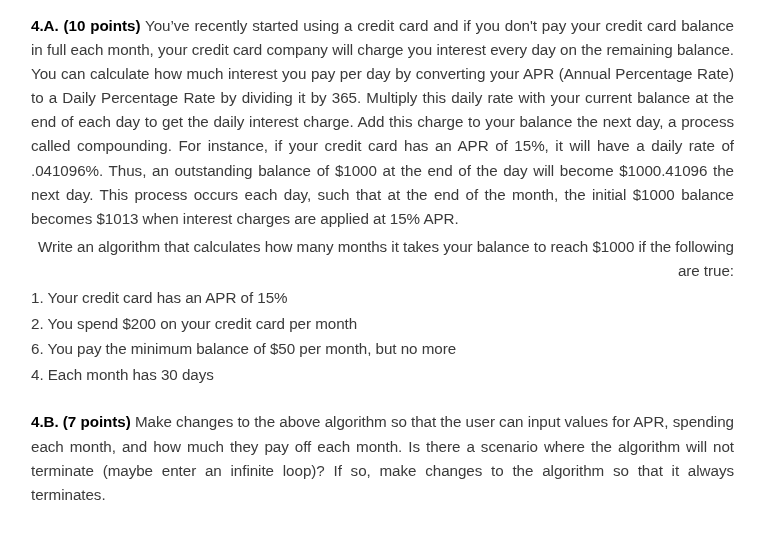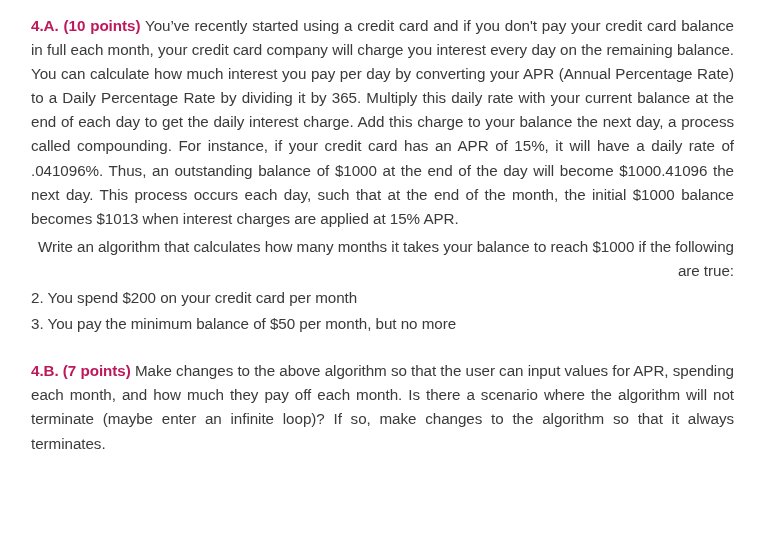--- a/index.html
+++ b/index.html
@@ -44,21 +44,21 @@
     text-align: justify;
   }
 
   
   p.para-flush {
     text-align: right;
   }
 
   .label {
     font-weight: bold;
-    color: #be185d;
+    color: #000000;
   }
 
   .spacer-sm { height: 2px; }
   .spacer-md { height: 4px; }
   .spacer-para { height: 23px; }
 
   ol.conditions {
     list-style: none;
     margin: 0;
     padding: 0;
@@ -79,22 +79,24 @@
   <section class="q-block">
     <p class="para para-justify"><span class="label">4.A. (10 points)</span><span> You’ve recently started using a credit card and if you don't pay your credit card balance in full each month, your credit card company will charge you interest every day on the remaining balance. You can calculate how much interest you pay per day by converting your APR (Annual Percentage Rate) to a Daily Percentage Rate by dividing it by 365. Multiply this daily rate with your current balance at the end of each day to get the daily interest charge. Add this charge to your balance the next day, a process called compounding. For instance, if your credit card has an APR of 15%, it will have a daily rate of .041096%. Thus, an outstanding balance of $1000 at the end of the day will become $1000.41096 the next day. This process occurs each day, such that at the end of the month, the initial $1000 balance becomes $1013 when interest charges are applied at 15% APR.</span></p>
 
     <div class="spacer-md"></div>
 
     <p class="para para-flush">Write an algorithm that calculates how many months it takes your balance to reach $1000 if the following are true:</p>
 
     <div class="spacer-sm"></div>
 
     <ol class="conditions">
+      <li>1. Your credit card has an APR of 15%</li>
       <li>2. You spend $200 on your credit card per month</li>
-      <li>3. You pay the minimum balance of $50 per month, but no more</li>
+      <li>6. You pay the minimum balance of $50 per month, but no more</li>
+      <li>4. Each month has 30 days</li>
     </ol>
   </section>
 
   <div class="spacer-para"></div>
 
   <section class="q-block">
     <p class="para para-justify"><span class="label">4.B. (7 points)</span><span> Make changes to the above algorithm so that the user can input values for APR, spending each month, and how much they pay off each month. Is there a scenario where the algorithm will not terminate (maybe enter an infinite loop)? If so, make changes to the algorithm so that it always terminates.</span></p>
   </section>
 
 </div>

